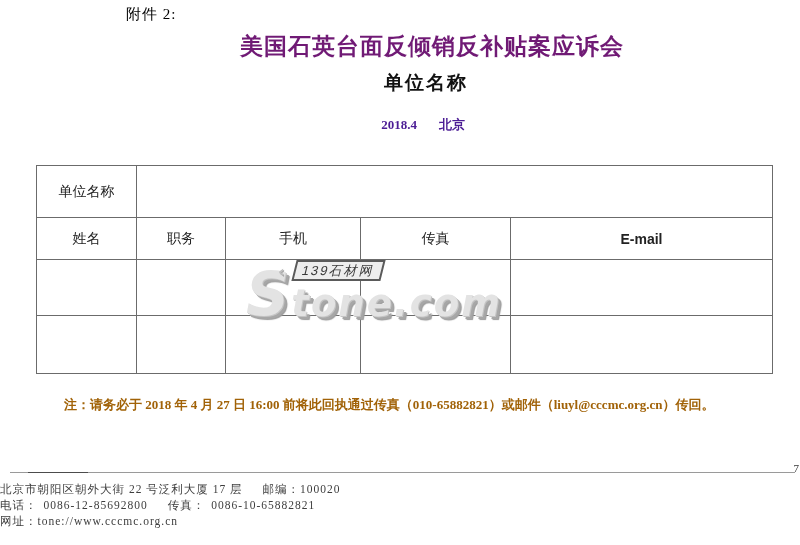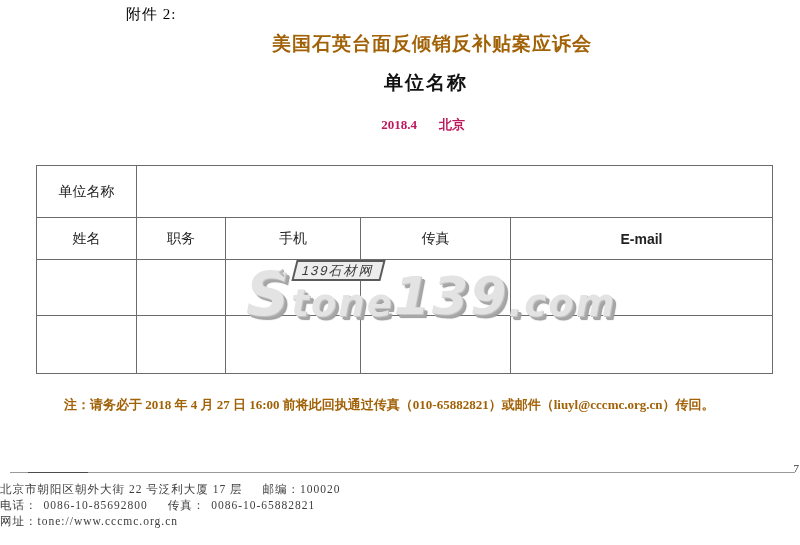--- a/index.html
+++ b/index.html
@@ -4,23 +4,23 @@
 <style>
   html,body{margin:0;padding:0;background:#fff;}
   .page{
     position:relative;width:800px;height:545px;background:#ffffff;overflow:hidden;
     font-family:"Liberation Serif","DejaVu Serif",serif;color:#1c1c1c;
   }
   .attachment{
     position:absolute;left:86px;top:5px;font-size:15px;letter-spacing:1px;color:#000000;margin-left:40px;
   }
   .hcenter{position:absolute;left:52px;right:0;top:0;text-align:center;}
-  .title1{position:absolute;left:12px;right:0;top:31px;font-size:19px;font-weight:bold;letter-spacing:1px;color:#a16207;}
+  .title1{position:absolute;left:12px;right:0;top:31px;font-size:23px;font-weight:bold;letter-spacing:1px;color:#701a75;}
   .title2{position:absolute;left:0;right:0;top:70px;font-size:19px;font-weight:bold;letter-spacing:2px;color:#111;}
-  .dateline{position:absolute;left:0;right:6px;top:116px;font-size:13px;font-weight:bold;color:#be185d;}
+  .dateline{position:absolute;left:0;right:6px;top:116px;font-size:13px;font-weight:bold;color:#4c1d95;}
   .dateline .gap{display:inline-block;width:22px;}
 
   table.form{
     position:absolute;left:36px;top:165px;border-collapse:collapse;table-layout:fixed;
     width:736px;z-index:1;
   }
   table.form td{
     border:1px solid #6b6b6b;text-align:center;vertical-align:middle;
     font-size:14px;color:#222;padding:0;overflow:hidden;
   }
@@ -118,37 +118,36 @@
       <td></td>
       <td></td>
       <td></td>
     </tr>
   </tbody>
     </table>
 
   <div class="watermark">
     <span class="wm-s">S</span>
       <span class="wm-tone">tone</span>
-      <span class="wm-139">139</span>
       <span class="wm-com">.com</span>
     <span class="wm-tick">‹</span>
     <span class="wm-badge">139石材网</span>
   </div>
 
   <div class="note">注：请务必于 2018 年 4 月 27 日 16:00 前将此回执通过传真（010-65882821）或邮件（liuyl@cccmc.org.cn）传回。</div>
 
   <div class="footRule"></div>
   <div class="footRuleDark"></div>
   <div class="pageNum">7</div>
 
   <div class="footer">
     <div>
       <span>北京市朝阳区朝外大街 22 号泛利大厦 17 层</span><span class="fgap"></span><span>邮编：</span><span>100020</span>
     </div>
     <div>
-      <span>电话：</span><span class="sgap"></span><span>0086-10-85692800</span><span class="fgap"></span><span>传真：</span><span class="sgap"></span><span>0086-10-65882821</span>
+      <span>电话：</span><span class="sgap"></span><span>0086-12-85692800</span><span class="fgap"></span><span>传真：</span><span class="sgap"></span><span>0086-10-65882821</span>
     </div>
     <div>
       <span>网址：</span><span>tone://www.cccmc.org.cn</span>
     </div>
   </div>
 
 </div>
 
 </body></html>

